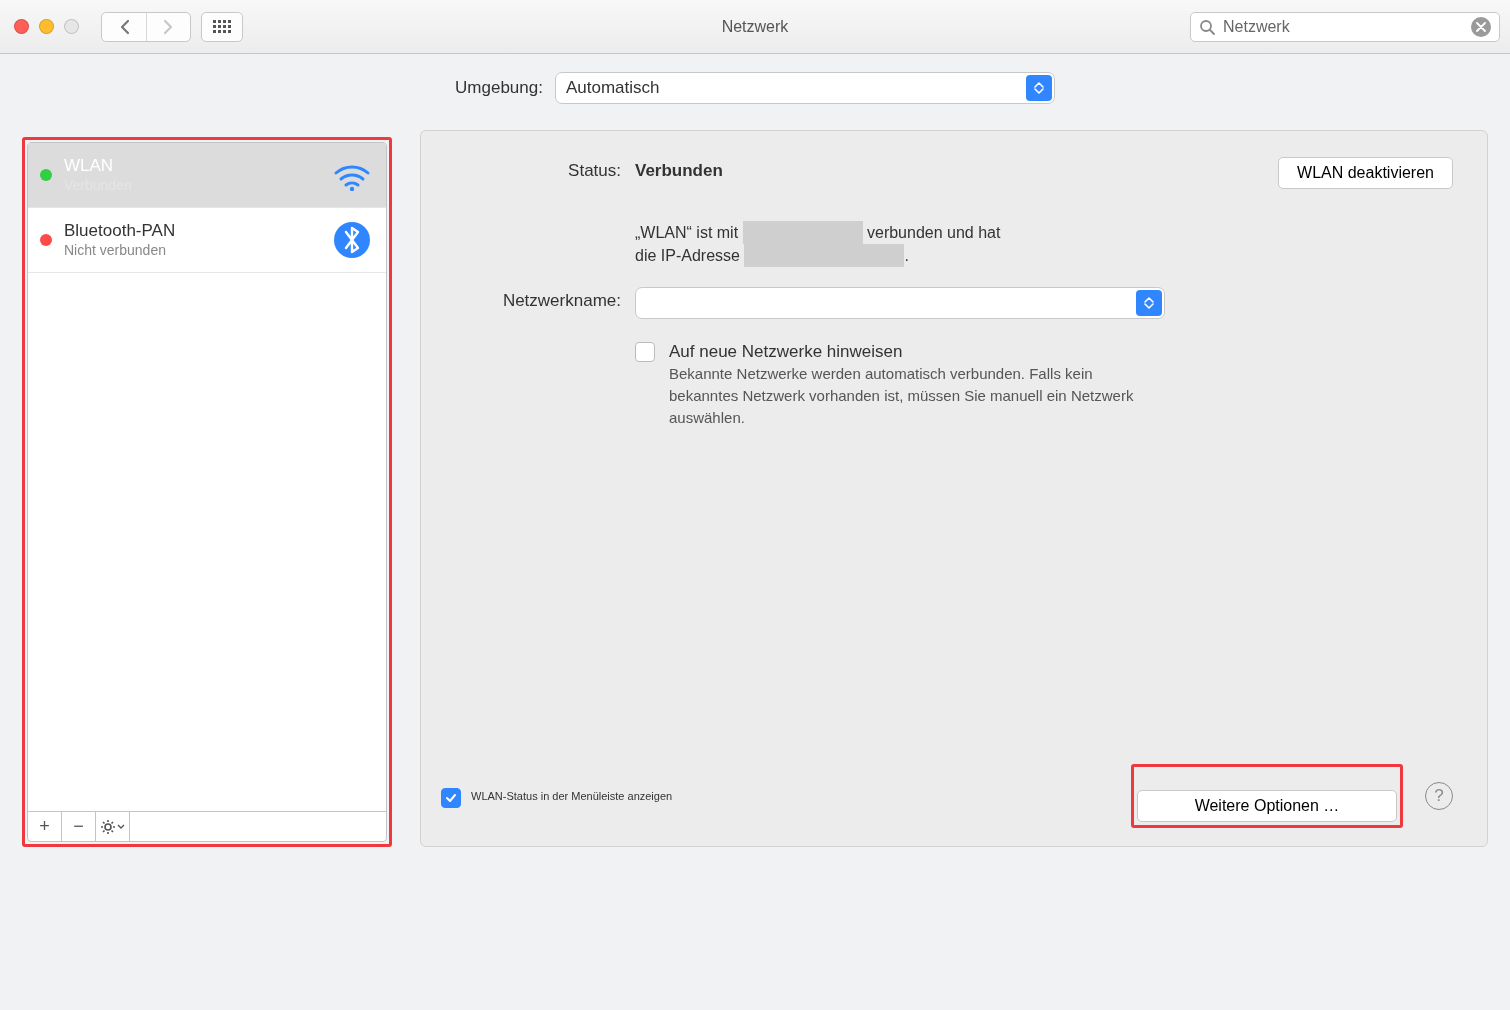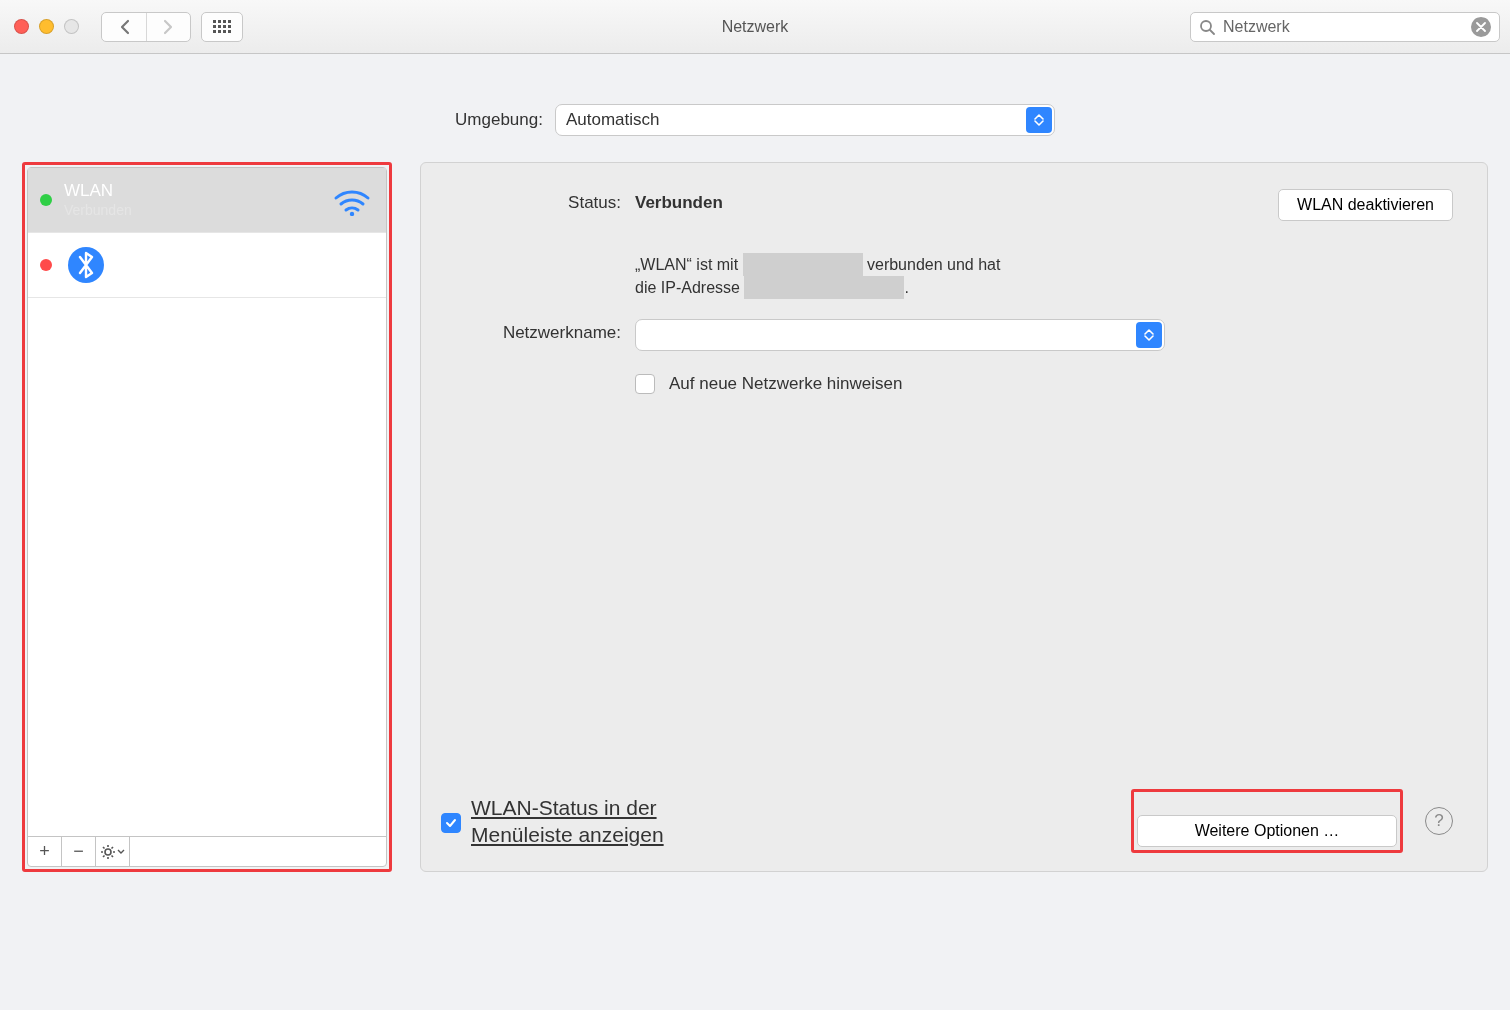--- a/index.html
+++ b/index.html
@@ -30,30 +30,30 @@
   .nav-seg { display:flex; background:#fdfdfd; border:1px solid #c8c8c8; border-radius:5px; overflow:hidden; height:30px;}
   .nav-btn { width:44px; display:flex; align-items:center; justify-content:center; color:#888;}
   .nav-btn + .nav-btn { border-left:1px solid #d8d8d8;}
   .apps-btn { margin-left:10px; width:42px; height:30px; border:1px solid #c8c8c8; border-radius:5px; background:#fdfdfd; display:flex; align-items:center; justify-content:center;}
   .titlebar-title { position:absolute; left:0; right:0; text-align:center; font-size:16px; color:#555; pointer-events:none;}
   .search-wrap { margin-left:auto; width:310px; height:30px; background:#fff; border:1px solid #c8c8c8; border-radius:5px; display:flex; align-items:center; padding:0 8px; gap:8px;}
   .search-wrap input { flex:1; border:none; outline:none; font-size:16px; color:#666; background:transparent; }
   .search-clear { width:20px; height:20px; border-radius:50%; background:#9a9a9a; color:#fff; display:flex; align-items:center; justify-content:center; font-size:12px; }
   
   .content { padding: 18px 22px 22px 22px; }
-  .loc-row { display:flex; align-items:center; justify-content:center; gap:12px; margin-bottom:26px;margin-top:32px;}
+  .loc-row { display:flex; align-items:center; justify-content:center; gap:12px; margin-bottom:26px;}
   .loc-label { font-size:17px; color:#333;}
   .select { position:relative; height:32px; background:#fff; border:1px solid #c9c9c9; border-radius:7px; display:flex; align-items:center; padding:0 36px 0 10px; font-size:17px; min-width:200px; }
   .select-arrows { position:absolute; right:2px; top:2px; bottom:2px; width:26px; background:#2f86ff; border-radius:4px; display:flex; flex-direction:column; align-items:center; justify-content:center; gap:0px;}
   .select-arrows svg { display:block;}
   .loc-select { width:500px; }
 
   .panels { display:flex; gap:28px; }
   
-  .sidebar-wrap { width:370px; border:3px solid #ee3a3e; border-radius:3px; padding:2px; position:relative;}
+  .sidebar-wrap { width:370px; border:3px solid #ee3a3e; border-radius:3px; padding:2px; position:relative;margin-top:7px;}
   .sidebar { width:100%; height:700px; background:#fff; border:1px solid #c4c4c4; border-radius:4px; display:flex; flex-direction:column; }
   .iface-list { flex:1; overflow:auto; }
   .iface { display:flex; align-items:center; padding:10px 12px; gap:12px; border-bottom:1px solid #e6e6e6; }
   .iface.selected { background:#dcdcdc; }
   .status-dot { width:12px; height:12px; border-radius:50%; flex-shrink:0;}
   .dot-green{ background:#2fcf46;}
   .dot-red{ background:#ff4a4a;}
   .iface-text { flex:1; line-height:1.2;}
   .iface-name { font-size:17px; }
   .iface-sub { font-size:14px; }
@@ -70,21 +70,21 @@
   .btn { background:#fff; border:1px solid #c9c9c9; border-radius:5px; padding:4px 18px; font-size:16px; height:32px; display:inline-flex; align-items:center; }
   .status-text { font-size:16px; color:#333; line-height:1.45; }
   .redacted { display:inline-block; background:#cfcfcf; color:transparent; user-select:none; }
   .net-select { width:530px; }
   .checkbox { width:20px; height:20px; border:1px solid #bbb; border-radius:4px; background:#fff; flex-shrink:0; margin-top:3px;}
   .checkbox.checked { background:#2f86ff; border-color:#2f86ff; display:flex; align-items:center; justify-content:center; color:#fff;}
   .hint { font-size:15px; color:#555; line-height:1.45; }
   .spacer { flex:1; }
   .footer { display:flex; align-items:center; gap:12px; }
   .footer .left { display:flex; gap:10px; align-items:center; }
-  .menubar-txt { font-size:21px; line-height:1.3;text-decoration:underline; }
+  .menubar-txt { font-size:11px; line-height:1.3; }
   .help-btn { width:28px; height:28px; border:1.5px solid #8a8a8a; color:#8a8a8a; border-radius:50%; display:flex; align-items:center; justify-content:center; font-size:17px; margin-left:10px;}
   .highlight-red { border:3px solid #ee3a3e; padding:3px; border-radius:3px; display:inline-block;}
   .gear-combo{ display:flex; align-items:center; gap:1px;}
 </style>
 </head>
 <body>
 
 <div class="titlebar">
   <div class="traffic">
     <div class="tl-btn tl-close"></div>
@@ -172,20 +172,24 @@
                     <path d="M9 20 A17 17 0 0 1 31 20"></path>
                     <path d="M14 26 A10 10 0 0 1 26 26"></path>
                   </g>
                   <circle cx="20" cy="30" r="2.2" fill="#2f86ff"></circle>
                 </svg>
             </div>
           </div>
 
           <div class="iface">
             <div class="status-dot dot-red"></div>
+            <div class="iface-text">
+              <div class="iface-name" style="color:#333">Bluetooth-PAN</div>
+              <div class="iface-sub" style="color:#888">Nicht verbunden</div>
+            </div>
             <div class="iface-icon">
               <svg width="40" height="40" viewBox="0 0 40 40">
                   <circle cx="20" cy="20" r="18" fill="#2f86ff"></circle>
                   <path d="M14 12 L26 28 L20 32 L20 8 L26 12 L14 28" stroke="#fff" stroke-width="2.4" fill="none" stroke-linejoin="round" stroke-linecap="round"></path>
                 </svg>
             </div>
           </div>
 
         </div>
         <div class="sidebar-bottom">
@@ -249,20 +253,21 @@
 
       <div class="row" style="margin-bottom:1px;">
         <div class="lbl"></div>
         <div class="checkbox"></div>
         <div style="font-size:17px; padding-top:3px;">Auf neue Netzwerke hinweisen</div>
       </div>
 
       <div class="row">
         <div class="lbl"></div>
         <div style="width:20px"></div>
+        <div class="hint" style="max-width:470px;">Bekannte Netzwerke werden automatisch verbunden. Falls kein bekanntes Netzwerk vorhanden ist, müssen Sie manuell ein Netzwerk auswählen.</div>
       </div>
 
       <div class="spacer"></div>
 
       <div class="footer">
         <div class="left">
           <div class="checkbox checked">
             <svg width="12" height="12" viewBox="0 0 12 12">
                 <path d="M2 6 L5 9 L10 3" stroke="#fff" stroke-width="2" fill="none" stroke-linecap="round" stroke-linejoin="round"></path>
               </svg>

